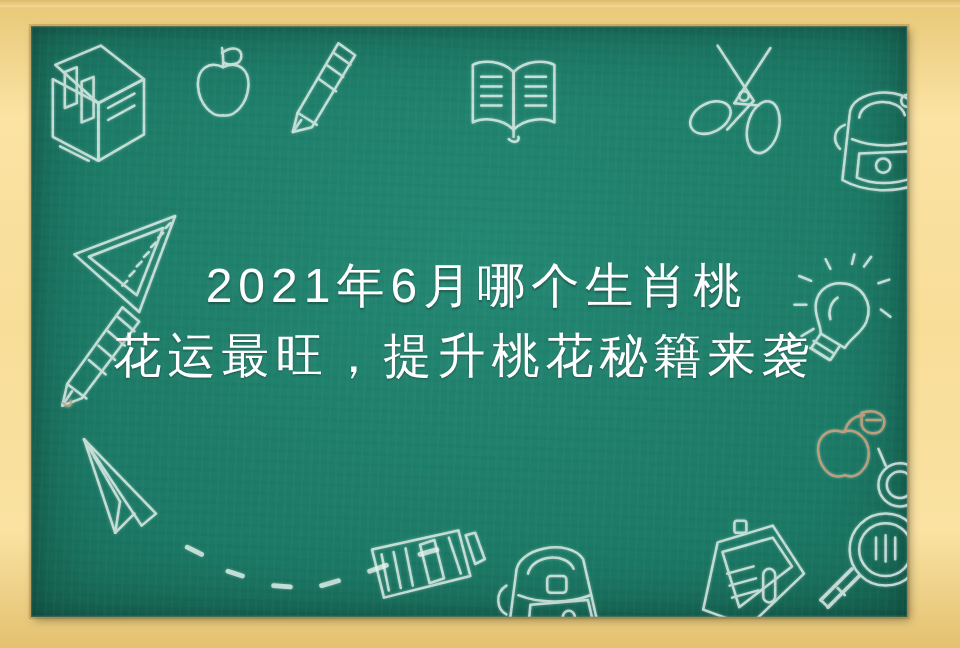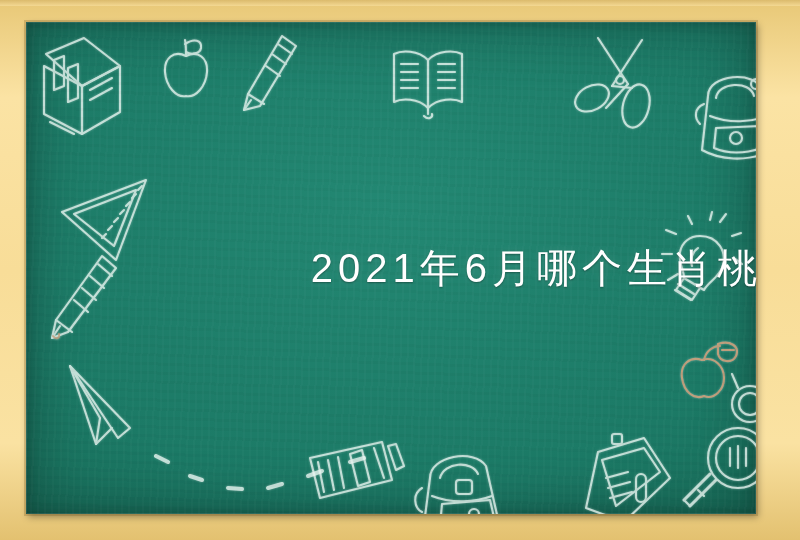--- a/index.html
+++ b/index.html
@@ -44,21 +44,21 @@
   .doodle{position:absolute;pointer-events:none;}
   .doodle svg{display:block;overflow:visible;}
   .chalk{
     fill:none;stroke:#e9f6f1;stroke-width:2.1;
     stroke-linecap:round;stroke-linejoin:round;opacity:.82;
     filter:drop-shadow(0 0 1.2px rgba(255,255,255,.45));
   }
   .chalk.warm{stroke:#e8a882;opacity:.80;}
   .headline{
     position:absolute;left:26px;top:22px;width:730px;height:492px;
-    display:flex;flex-direction:column;align-items:flex-end;justify-content:center;
+    display:flex;flex-direction:column;align-items:center;justify-content:center;
     gap:14px;
   }
   .hl-line{
     color:#ffffff;
     font-size:40px;
     letter-spacing:5px;
     line-height:1.1;
     white-space:nowrap;
     text-shadow:0 1px 2px rgba(0,0,0,.35), 0 0 10px rgba(255,255,255,.12);
     font-weight:400;
@@ -288,15 +288,16 @@
             <path d="M16 14 L10 0 M40 14 L46 0" class="thin"></path>
           </g>
         </svg>
       </div>
 
     </div>
   </div>
 
   <div class="headline">
     <div class="hl-line l1">2021年6月哪个生肖桃</div>
+    <div class="hl-line l2">花运最旺，提升桃花秘籍来袭</div>
   </div>
 
 </div>
 
 </body></html>

